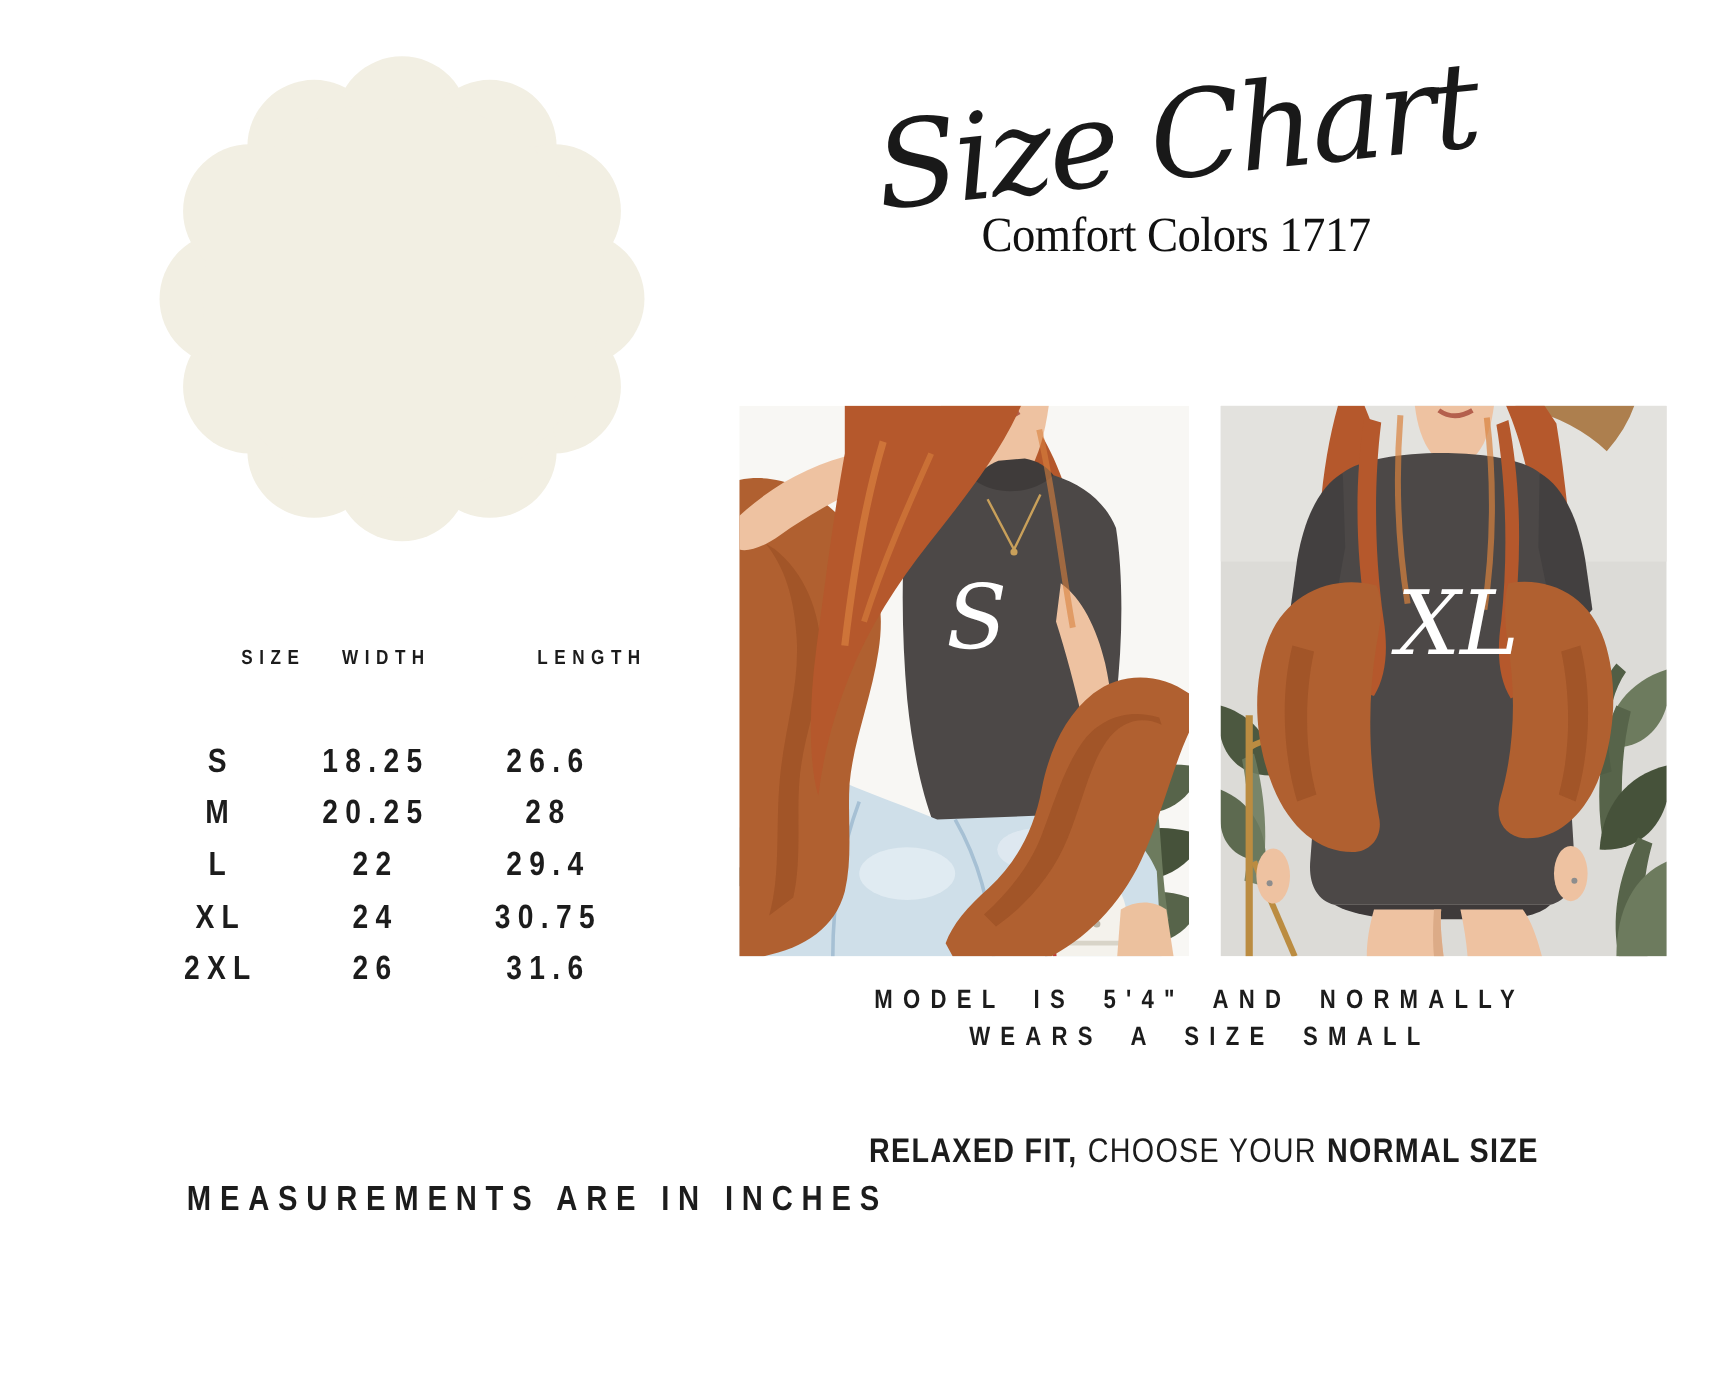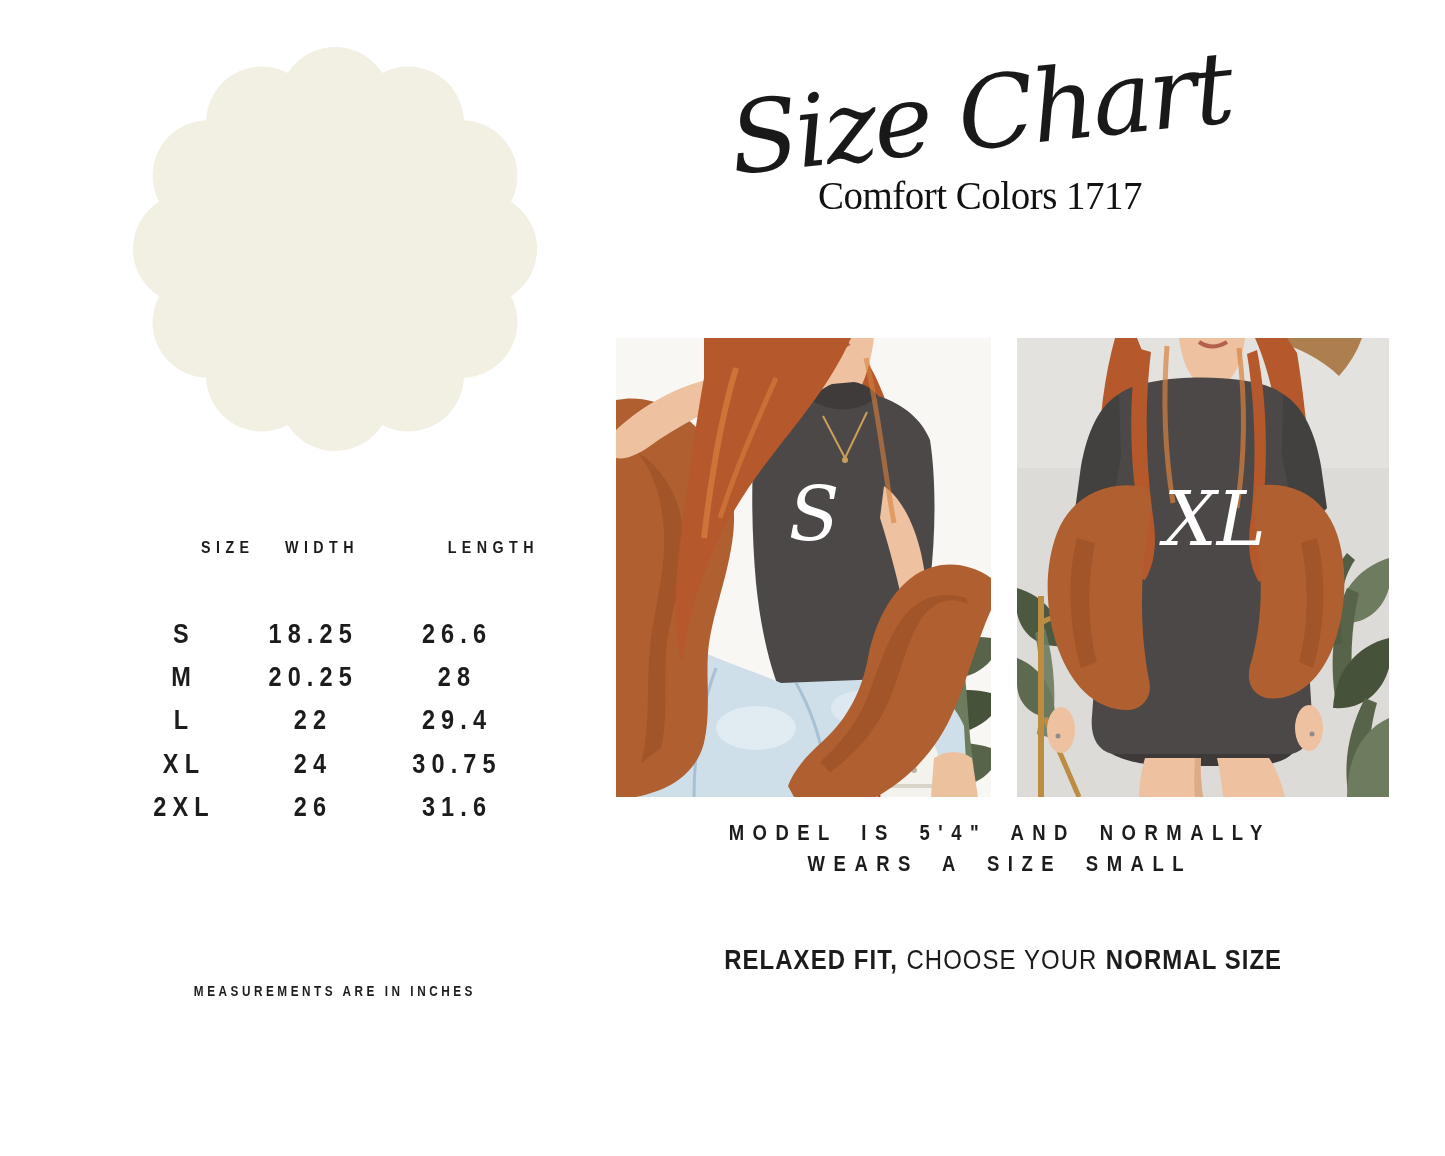--- a/index.html
+++ b/index.html
@@ -17,21 +17,21 @@
   
   .size-table{position:absolute;left:108px;top:538px;width:460px;}
   .trow{display:grid;grid-template-columns:152px 106px 182px;text-align:center;align-items:center;}
   .thead{font-size:17px;font-weight:700;text-align:right;}
   .thead .cx{letter-spacing:0.38em;}
   .tbody{margin-top:54px;}
   .tbody .trow{height:43.4px;font-size:28px;font-weight:700;}
   .tbody .cx{letter-spacing:0.26em;}
   .cx{display:inline-block;transform:scaleX(0.84);white-space:nowrap;}
   .note{position:absolute;left:100px;top:983px;width:470px;text-align:center;
-        font-size:14px;font-weight:700;}
+        font-size:29px;font-weight:700;}
   .note .cx{letter-spacing:0.30em;}
   
   .photo{position:absolute;top:338px;height:459px;overflow:hidden;}
   .photo svg{display:block;width:100%;height:100%;}
   .photo-left{left:616px;width:375px;}
   .photo-right{left:1017px;width:372px;}
   
   .caption{position:absolute;left:660px;top:817px;width:680px;text-align:center;
            font-size:22px;font-weight:700;line-height:31px;}
   .caption .cx{letter-spacing:0.46em;word-spacing:0.55em;}

